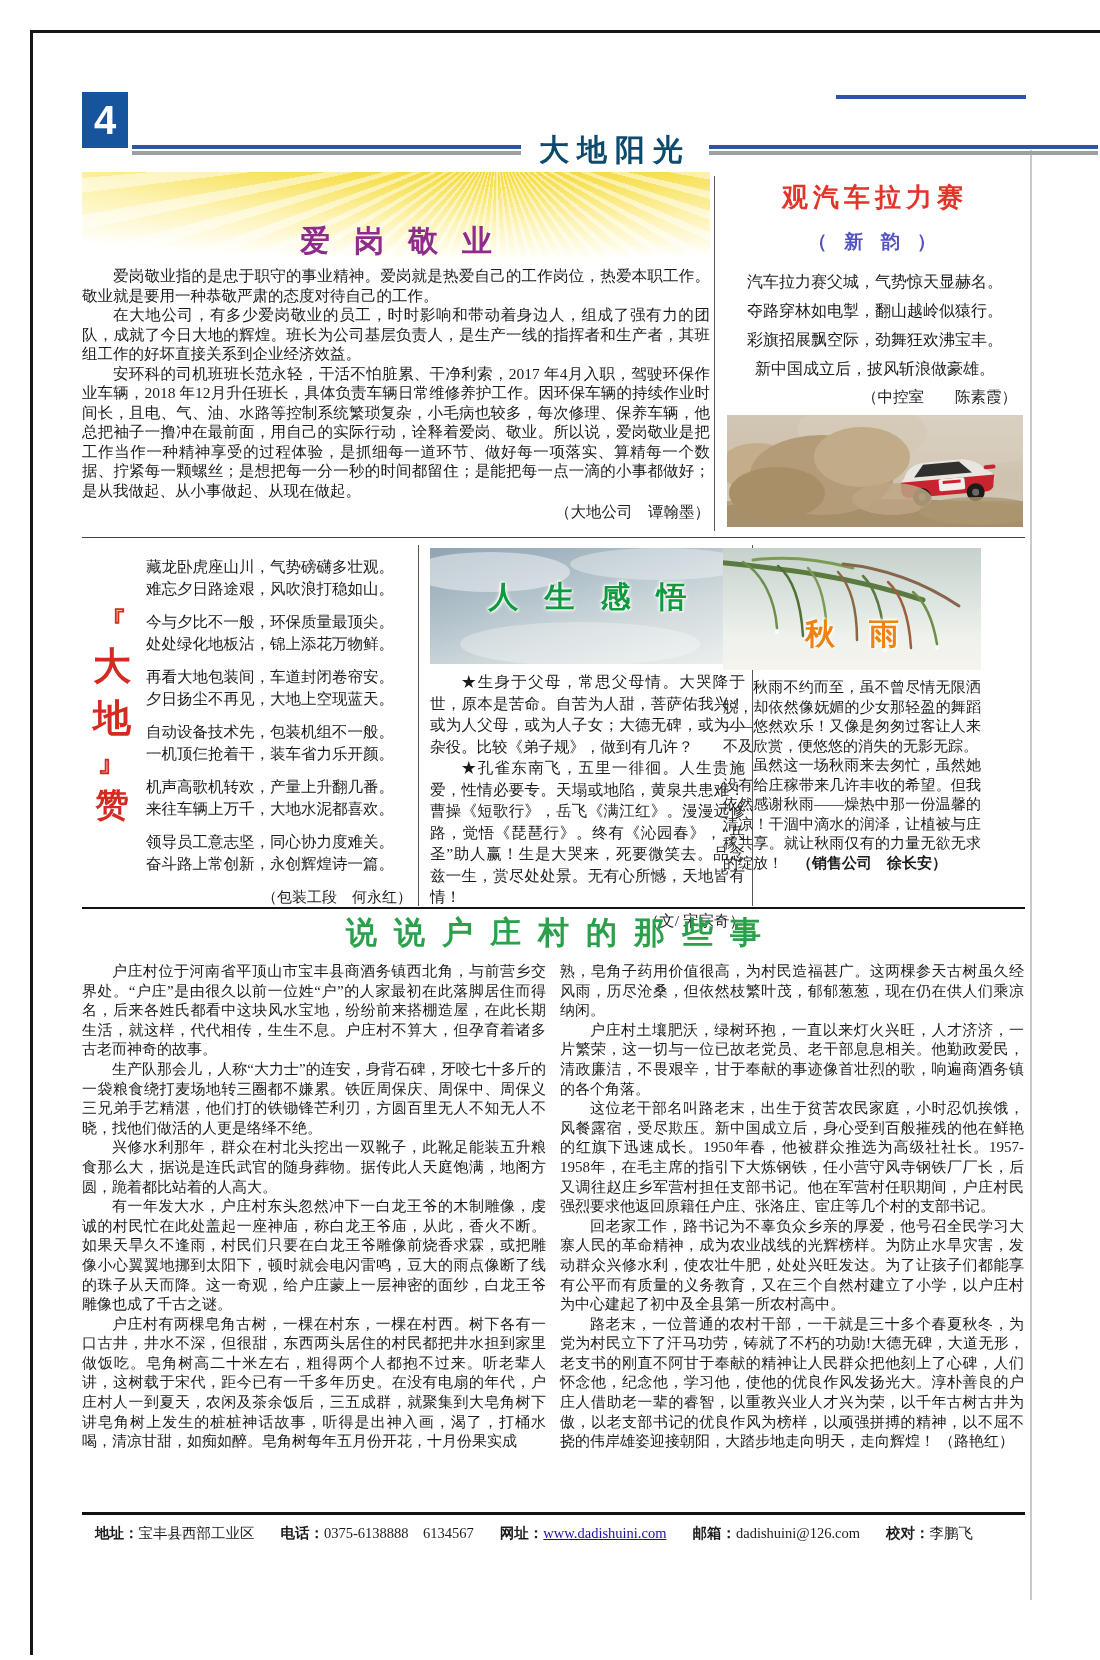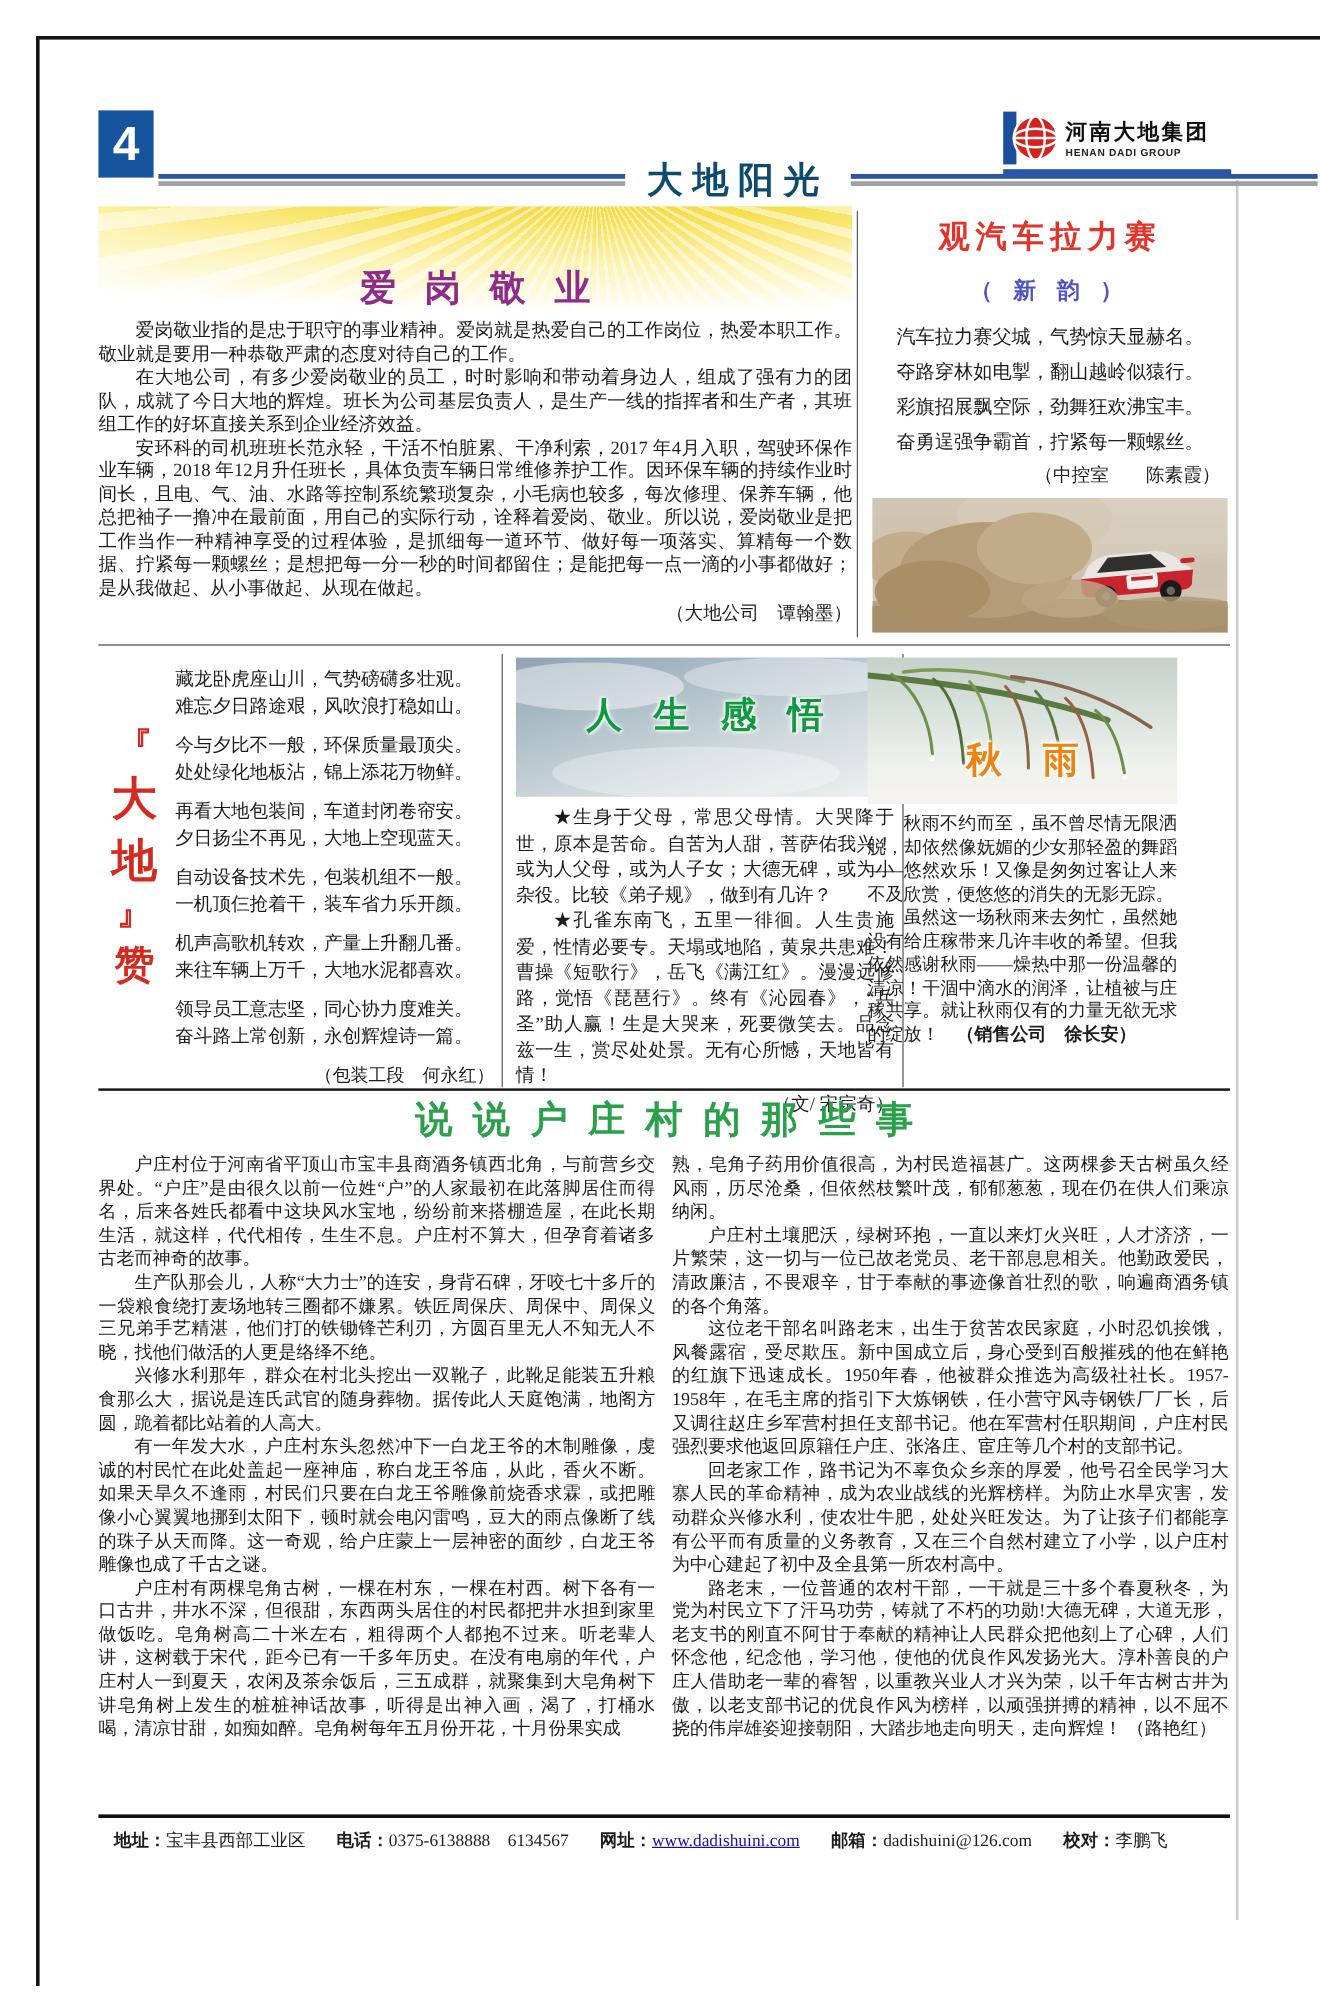--- a/index.html
+++ b/index.html
@@ -97,38 +97,20 @@
   <div class="frame-left"></div>
   <div class="edge-gray"></div>
 
   <div class="pagenum">4</div>
   <div class="headrule">
     <div class="rulebar"></div>
     <div class="masthead">大地阳光</div>
     <div class="rulebar"></div>
   </div>
   <div class="logo">
-    <div class="logo-row">
-      <div class="logo-mark">
-        <div class="logo-blue"></div>
-        <svg width="42" height="46" viewBox="0 0 44 46" style="position:absolute;left:6px;top:0;">
-          <circle cx="22" cy="23" r="19" fill="#d6221c"></circle>
-          <g stroke="#fff" stroke-width="2.2" fill="none">
-            <circle cx="22" cy="23" r="19"></circle>
-            <ellipse cx="22" cy="23" rx="19" ry="8"></ellipse>
-            <ellipse cx="22" cy="23" rx="8" ry="19"></ellipse>
-            <line x1="3" y1="23" x2="41" y2="23"></line>
-          </g>
-        </svg>
-      </div>
-      <div class="logo-text">
-        <div class="logo-cn">河南大地集团</div>
-        <div class="logo-en">HENAN DADI GROUP</div>
-      </div>
-    </div>
     <div class="logo-under"></div>
   </div>
 
   <div class="vline" style="left:714px;top:176px;height:355px;"></div>
   <div class="hline" style="left:82px;top:537px;width:943px;"></div>
 
   <div class="art-aigang">
     <div class="banner-sun">
       <h2>爱岗敬业</h2>
     </div>
@@ -138,21 +120,21 @@
     <p class="sig">（大地公司　谭翰墨）</p>
   </div>
 
   <div class="art-rally">
     <h2 class="rally-title">观汽车拉力赛</h2>
     <div class="rally-sub">（ 新 韵 ）</div>
     <div class="rally-lines">
       <p>汽车拉力赛父城，气势惊天显赫名。</p>
       <p>夺路穿林如电掣，翻山越岭似猿行。</p>
       <p>彩旗招展飘空际，劲舞狂欢沸宝丰。</p>
-      <p>奋勇逞强争霸首，拧紧每一颗螺丝。</p>
+      <p>新中国成立后，披风斩浪做豪雄。</p>
     </div>
     <p class="sig">（中控室　　陈素霞）</p>
     <svg class="rally-photo" viewBox="0 0 296 112">
       <defs>
         <linearGradient id="dustsky" x1="0" y1="0" x2="0" y2="1">
           <stop offset="0" stop-color="#dad5cc"></stop>
             <stop offset="0.5" stop-color="#cfc4b0"></stop>
             <stop offset="1" stop-color="#a8937360"></stop>
         </linearGradient>
       </defs>

